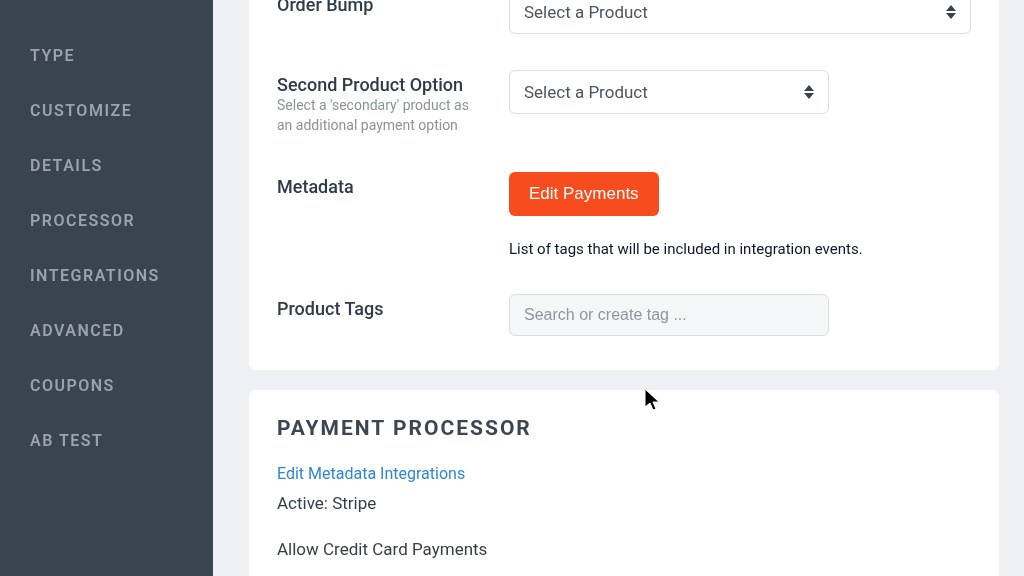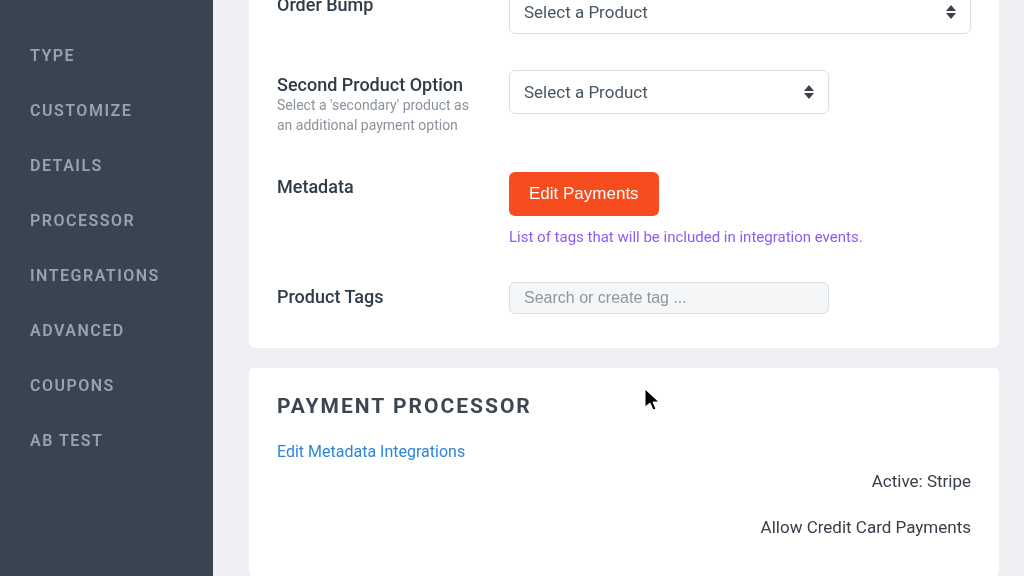--- a/index.html
+++ b/index.html
@@ -104,27 +104,27 @@
     background: #f64c1e;
     color: #fff;
     border: none;
     border-radius: 6px;
     font-size: 17px;
     font-weight: 500;
     cursor: pointer;
   }
   .field-desc {
     font-size: 15px;
-    color: #8b5cf6;
-    margin-top: 12px;
+    color: #0f172a;
+    margin-top: 24px;
   }
 
   .input-tag {
     width: 320px;
-    height: 32px;
+    height: 42px;
     border: 1px solid #d9dee3;
     border-radius: 6px;
     background: #f4f6f8;
     padding: 0 14px;
     font-size: 16px;
     color: #4b5663;
   }
   .input-tag::placeholder { color: #8d97a1; }
 
   .section-title {
@@ -141,21 +141,20 @@
     font-size: 16px;
     text-decoration: none;
     cursor: pointer;
     display: inline-block;
     margin-top: 10px;
   }
   .plain-line {
     font-size: 17px;
     color: #363f49;
     margin-top: 10px;
-    text-align: right;
   }
 
   .cursor {
     position: absolute;
     left: 644px;
     top: 388px;
     pointer-events: none;
   }
 
   .content-wrap { margin-left: 36px; width: 750px; }

